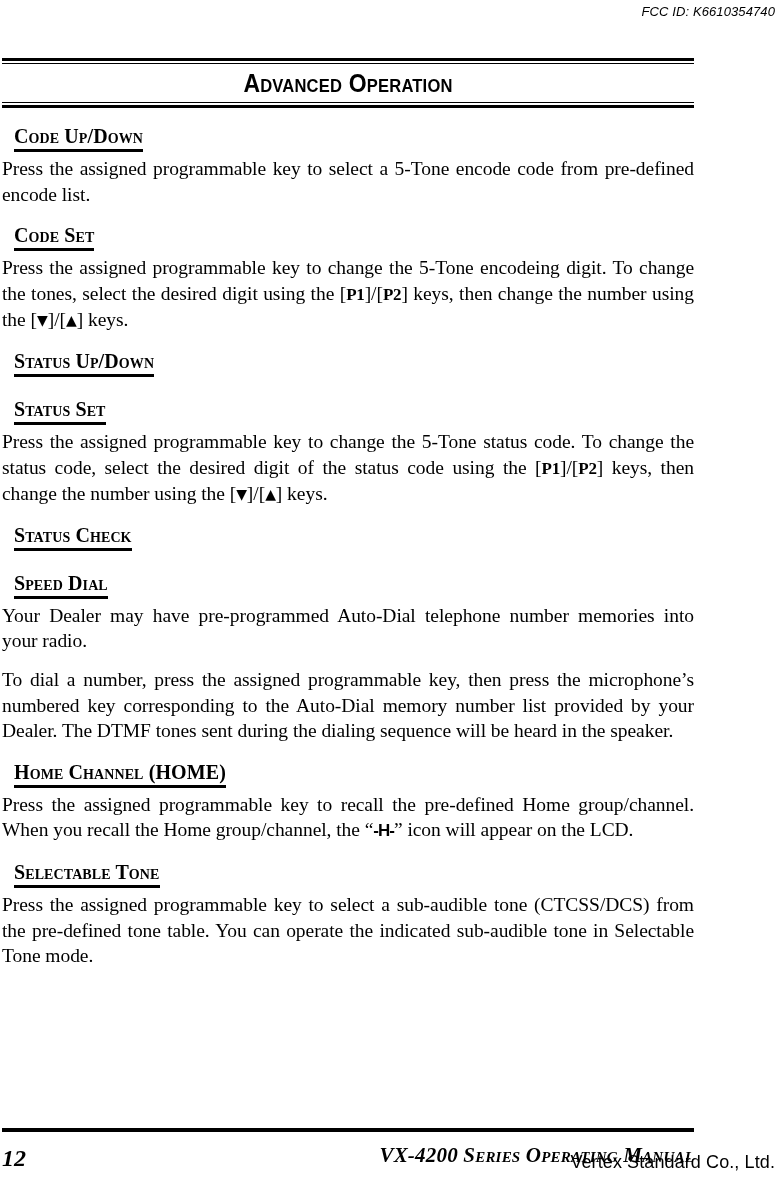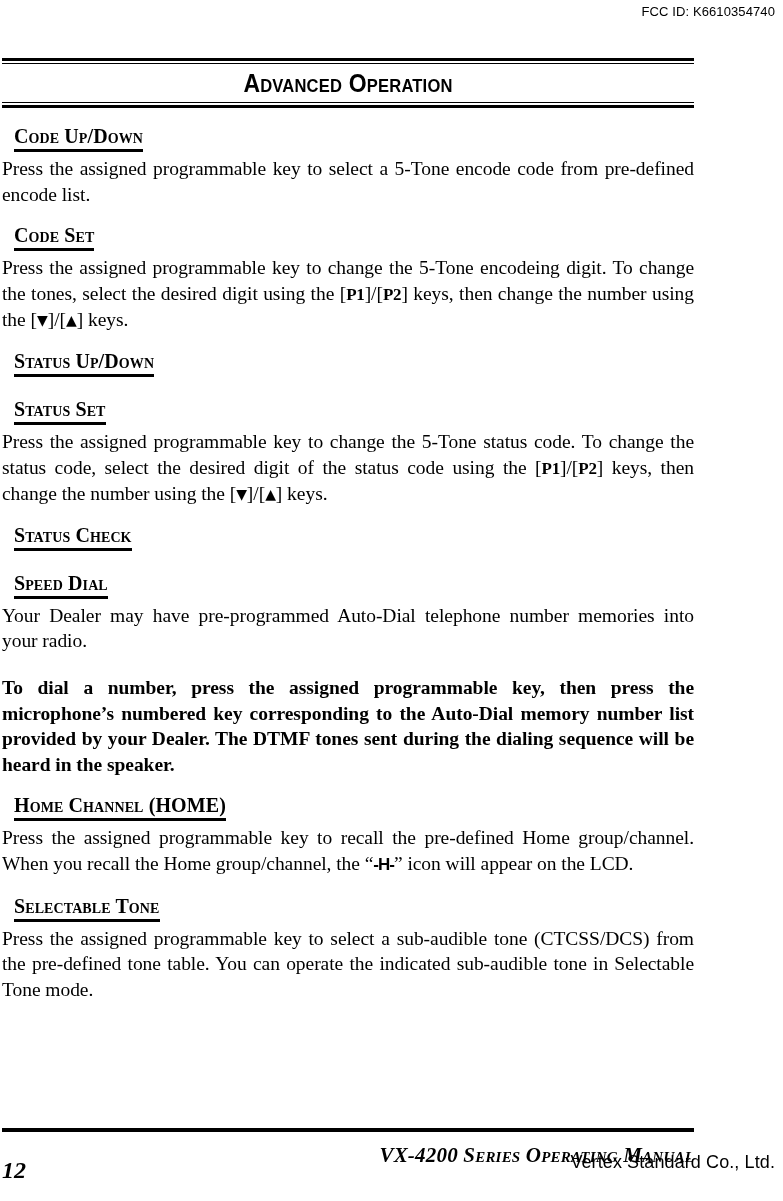--- a/index.html
+++ b/index.html
@@ -23,20 +23,21 @@
   
   .fcc-line {
     position: absolute;
     top: 4px;
     right: 8px;
     font-family: "Liberation Sans", "DejaVu Sans", sans-serif;
     font-size: 13px;
     letter-spacing: 0.1px;
     color: #000;
     white-space: nowrap;
+    font-style: italic;
   }
 
   
   .content {
     position: absolute;
     left: 2px;
     top: 58px;
     width: 692px;
   }
 
@@ -85,21 +86,21 @@
   
   p.body {
     margin: 0 0 0 0;
     font-size: 19.5px;
     line-height: 25.6px;
     text-align: justify;
     text-justify: inter-word;
     letter-spacing: -0.05px;
     word-spacing: 0px;
   }
-  p.body + p.body { margin-top: 21px; font-weight: bold; }
+  p.body + p.body { margin-top: 13px; }
 
   
   .key {
     font-family: Liberation Serif, serif;
     font-weight: bold;
     font-size: 17px;
     letter-spacing: -0.2px;
   }
   .arrow {
     font-family: "DejaVu Sans", "Liberation Sans", sans-serif;
@@ -123,21 +124,21 @@
   }
   .footer-rule { height: 4px; background: #000; }
   .footer-row {
     position: relative;
     margin-top: 8px;
     height: 30px;
   }
   .page-number {
     position: absolute;
     left: 0;
-    top: 16px;
+    top: 4px;
     font-family: "Liberation Serif", "DejaVu Serif", serif;
     font-weight: bold;
     font-style: italic;
     font-size: 24px;
     line-height: 28px;
   }
   .manual-title {
     position: absolute;
     right: 0;
     top: 2px;

